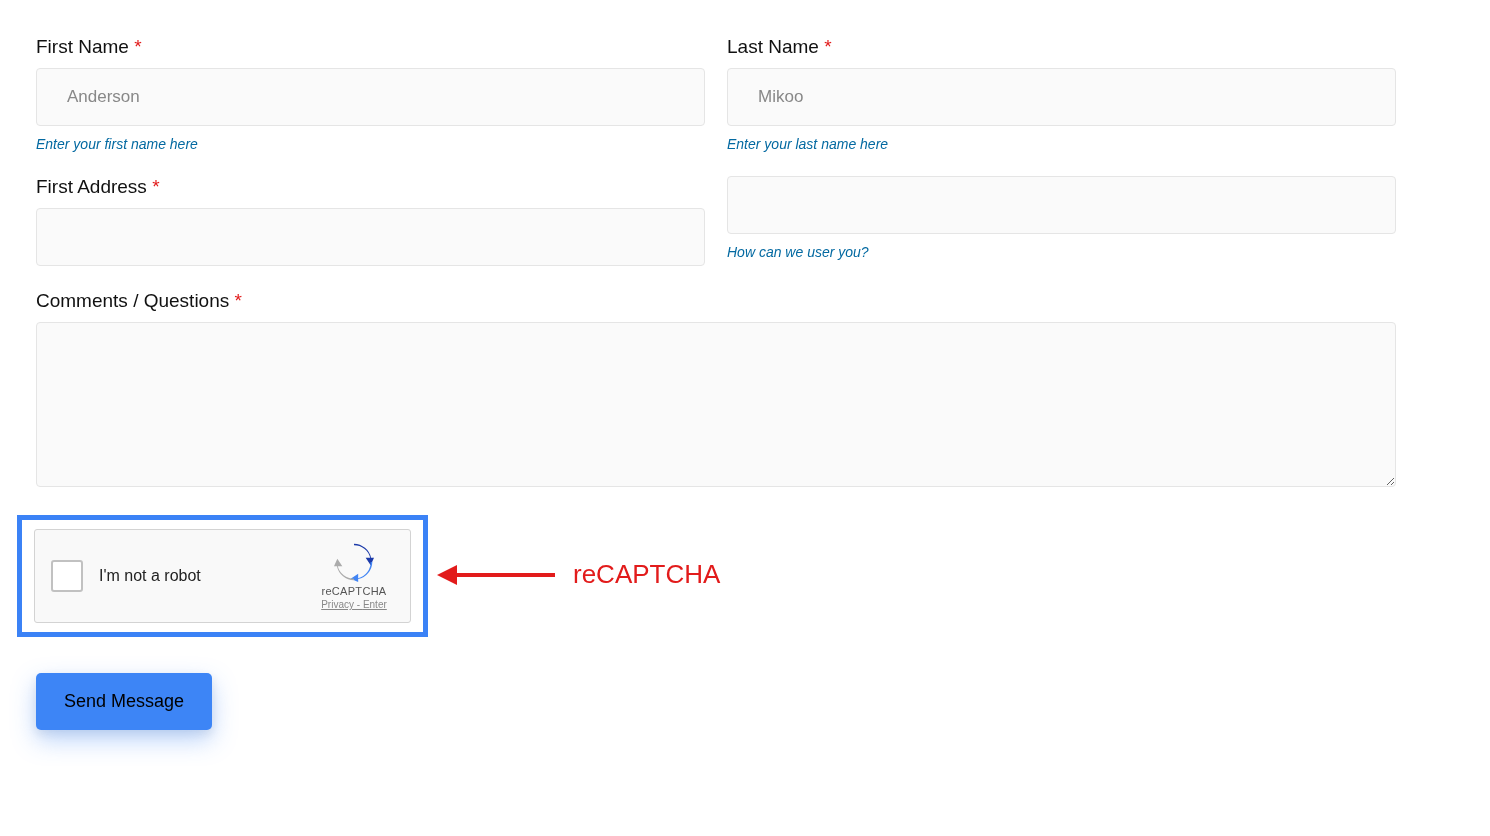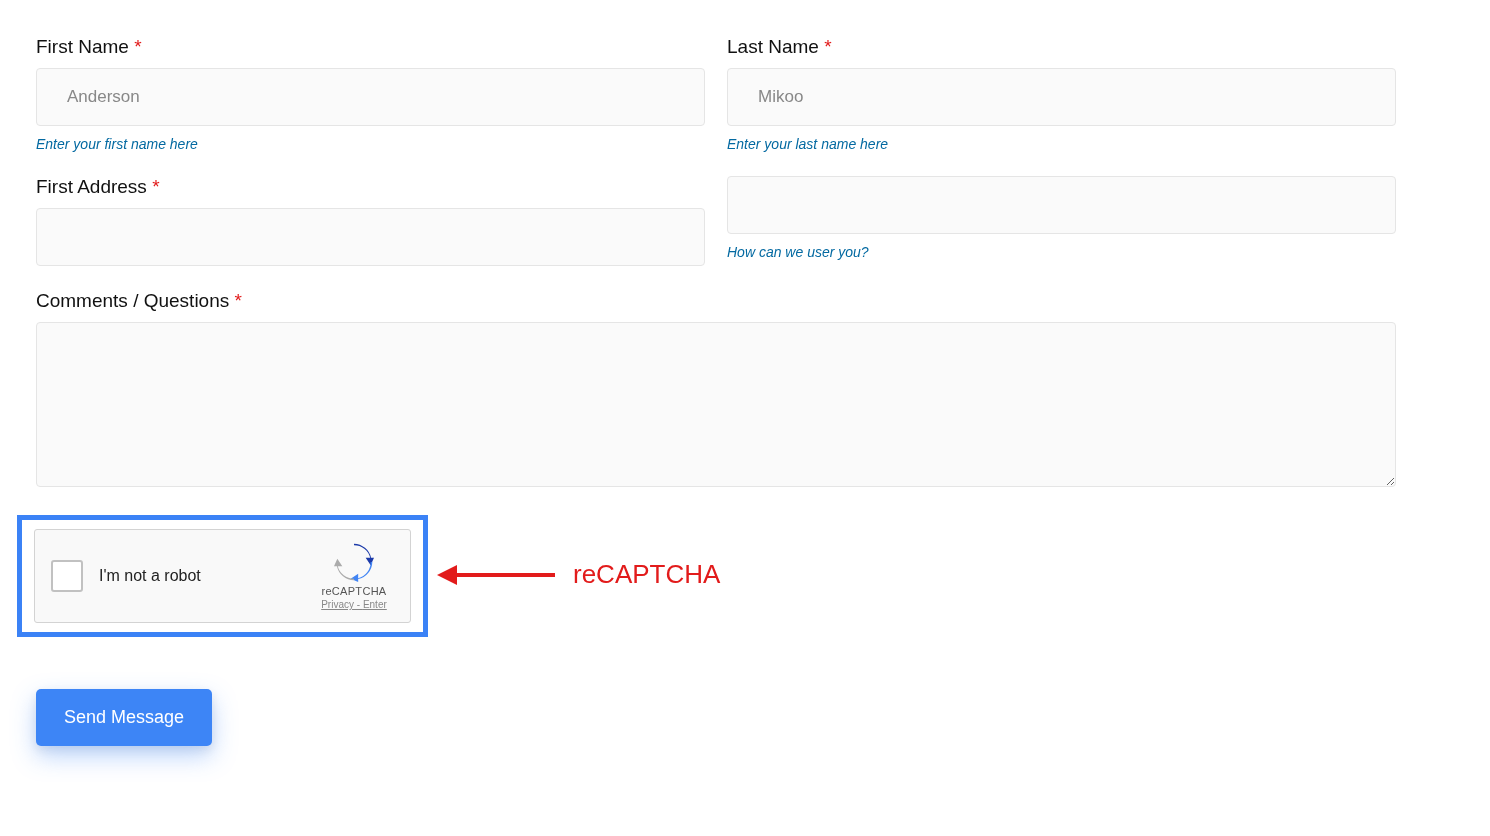--- a/index.html
+++ b/index.html
@@ -130,24 +130,24 @@
       border-right: 20px solid #e21b1b;
     }
     .annotation-text {
       font-size: 26px;
       color: #e21b1b;
       margin-left: 18px;
       font-weight: 400;
     }
     .submit-btn {
       display: inline-block;
-      margin-top: 52px;
+      margin-top: 36px;
       padding: 18px 28px;
       font-size: 18px;
-      color: #ffffff;
+      color: #000000;
       background: #3d85f6;
       border: none;
       border-radius: 5px;
       cursor: pointer;
       box-shadow: 0 10px 25px rgba(61,133,246,0.35), 0 4px 10px rgba(0,0,0,0.08);
     }
   </style>
 </head>
 <body>
 

